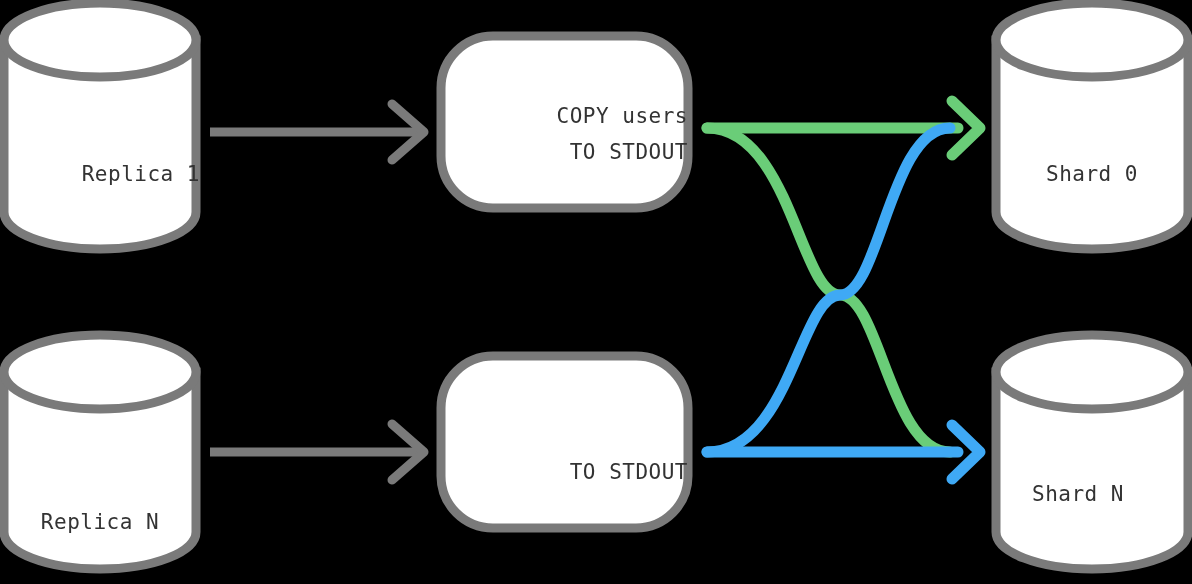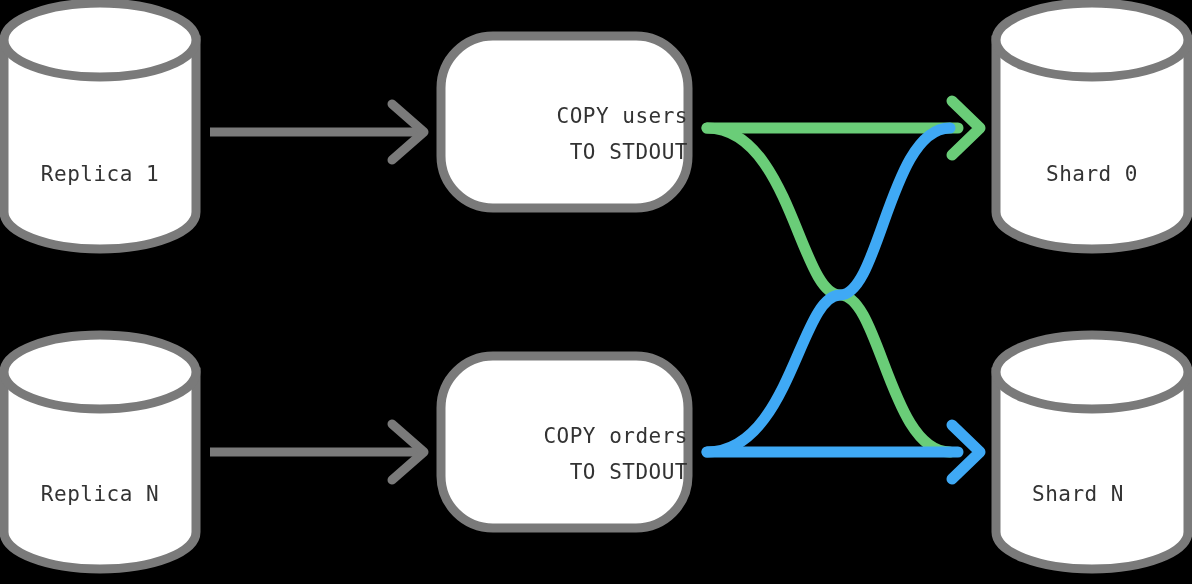--- a/index.html
+++ b/index.html
@@ -102,27 +102,26 @@
       <ellipse cx="1092" cy="40" rx="96" ry="37" fill="#ffffff" stroke="#7a7a7a" stroke-width="9"></ellipse>
     </g>
 
     <g>
       <path d="M 996,372 L 996,532 A 96,37 0 0 0 1188,532 L 1188,372 Z" fill="#ffffff" stroke="#7a7a7a" stroke-width="9"></path>
       <ellipse cx="1092" cy="372" rx="96" ry="37" fill="#ffffff" stroke="#7a7a7a" stroke-width="9"></ellipse>
     </g>
 
   </svg>
 
-  <div class="node-label cyl-label" style="left:0px; top:156px; width:200px;">Replica 1</div>
+  <div class="node-label cyl-label" style="left:0px; top:156px; width:200px;text-align:right;">Replica 1</div>
 
-  <div class="node-label cyl-label" style="left:0px; top:476px; width:200px;">Replica N</div>
+  <div class="node-label cyl-label" style="left:0px; top:504px; width:200px;">Replica N</div>
 
   <div class="node-label proc-label" style="left:441px; top:98px; width:247px;">COPY users</div>
   <div class="node-label proc-label" style="left:441px; top:134px; width:247px;">TO STDOUT</div>
 
-  <div class="node-label proc-label" style="left:441px; top:418px; width:247px;">COPY orders</div>
   <div class="node-label proc-label" style="left:441px; top:454px; width:247px;">TO STDOUT</div>
 
   <div class="node-label cyl-label" style="left:992px; top:156px; width:200px;">Shard 0</div>
 
   <div class="node-label cyl-label" style="left:992px; top:476px; width:172px;">Shard N</div>
 
 </div>
 
 </body></html>

